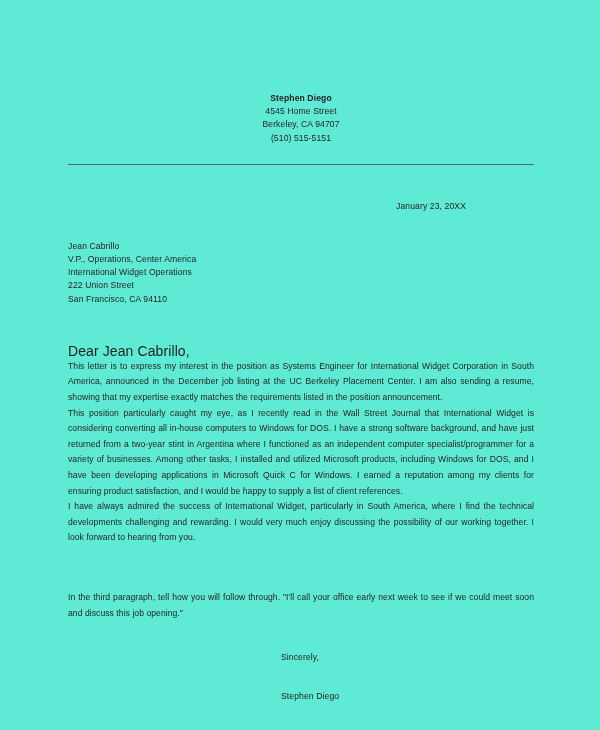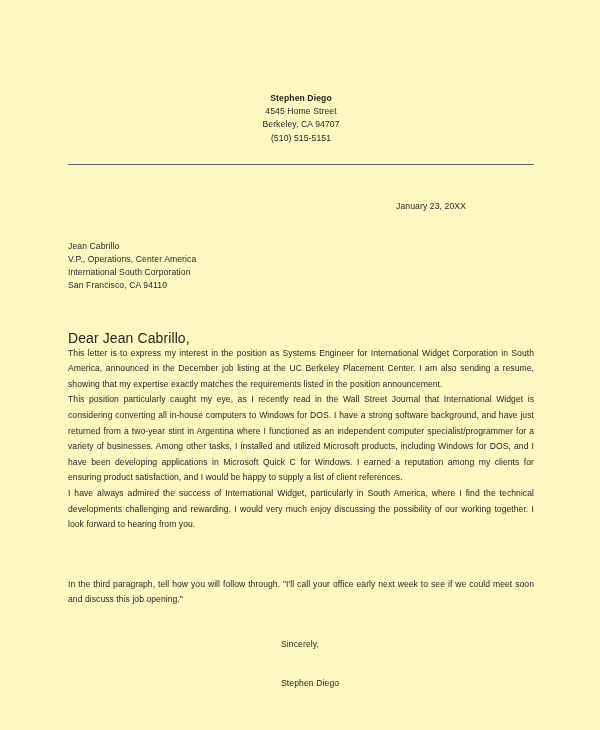--- a/index.html
+++ b/index.html
@@ -20,21 +20,21 @@
     height: 730px;
     background: #ffffff;
     box-sizing: border-box;
   }
   .sheet {
     position: absolute;
     left: 0;
     top: 0;
     width: 600px;
     height: 730px;
-    background: #fef9c3;
+    background: #5eead4;
   }
   .letter-body {
     position: absolute;
     left: 68px;
     top: 92px;
     width: 466px;
   }
   .sender-block {
     text-align: center;
     font-size: 8.6px;
@@ -103,21 +103,22 @@
         <div>(510) 515-5151</div>
       </div>
 
       <div class="rule"></div>
 
       <div class="date-line">January 23, 20XX</div>
 
       <div class="recipient-block">
         <div>Jean Cabrillo</div>
         <div>V.P., Operations, Center America</div>
-        <div>International South Corporation</div>
+        <div>International Widget Operations</div>
+        <div>222 Union Street</div>
         <div>San Francisco, CA  94110</div>
       </div>
 
       <div class="salutation">Dear Jean Cabrillo,</div>
 
       <div class="para">This letter is to express my interest in the position as Systems Engineer for International Widget Corporation in South America, announced in the December job listing at the UC Berkeley Placement Center.  I am also sending a resume, showing that my expertise exactly matches the requirements listed in the position announcement.</div>
       <div class="para">This position particularly caught my eye, as I recently read in the Wall Street Journal that International Widget is considering converting all in-house computers to Windows for DOS.  I have a strong software background, and have just returned from a two-year stint in Argentina where I functioned as an independent computer specialist/programmer for a variety of businesses.  Among other tasks, I installed and utilized Microsoft products, including Windows for DOS, and I have been developing applications in Microsoft Quick C for Windows.  I earned a reputation among my clients for ensuring product satisfaction, and I would be happy to supply a list of client references.</div>
       <div class="para">I have always admired the success of International Widget, particularly in South America, where I find the technical developments challenging and rewarding.  I would very much enjoy discussing the possibility of our working together.  I look forward to hearing from you.</div>
       <div class="para para-gap-large">In the third paragraph, tell how you will follow through.  "I'll call your office early next week to see if we could meet soon and discuss this job opening."</div>
 

